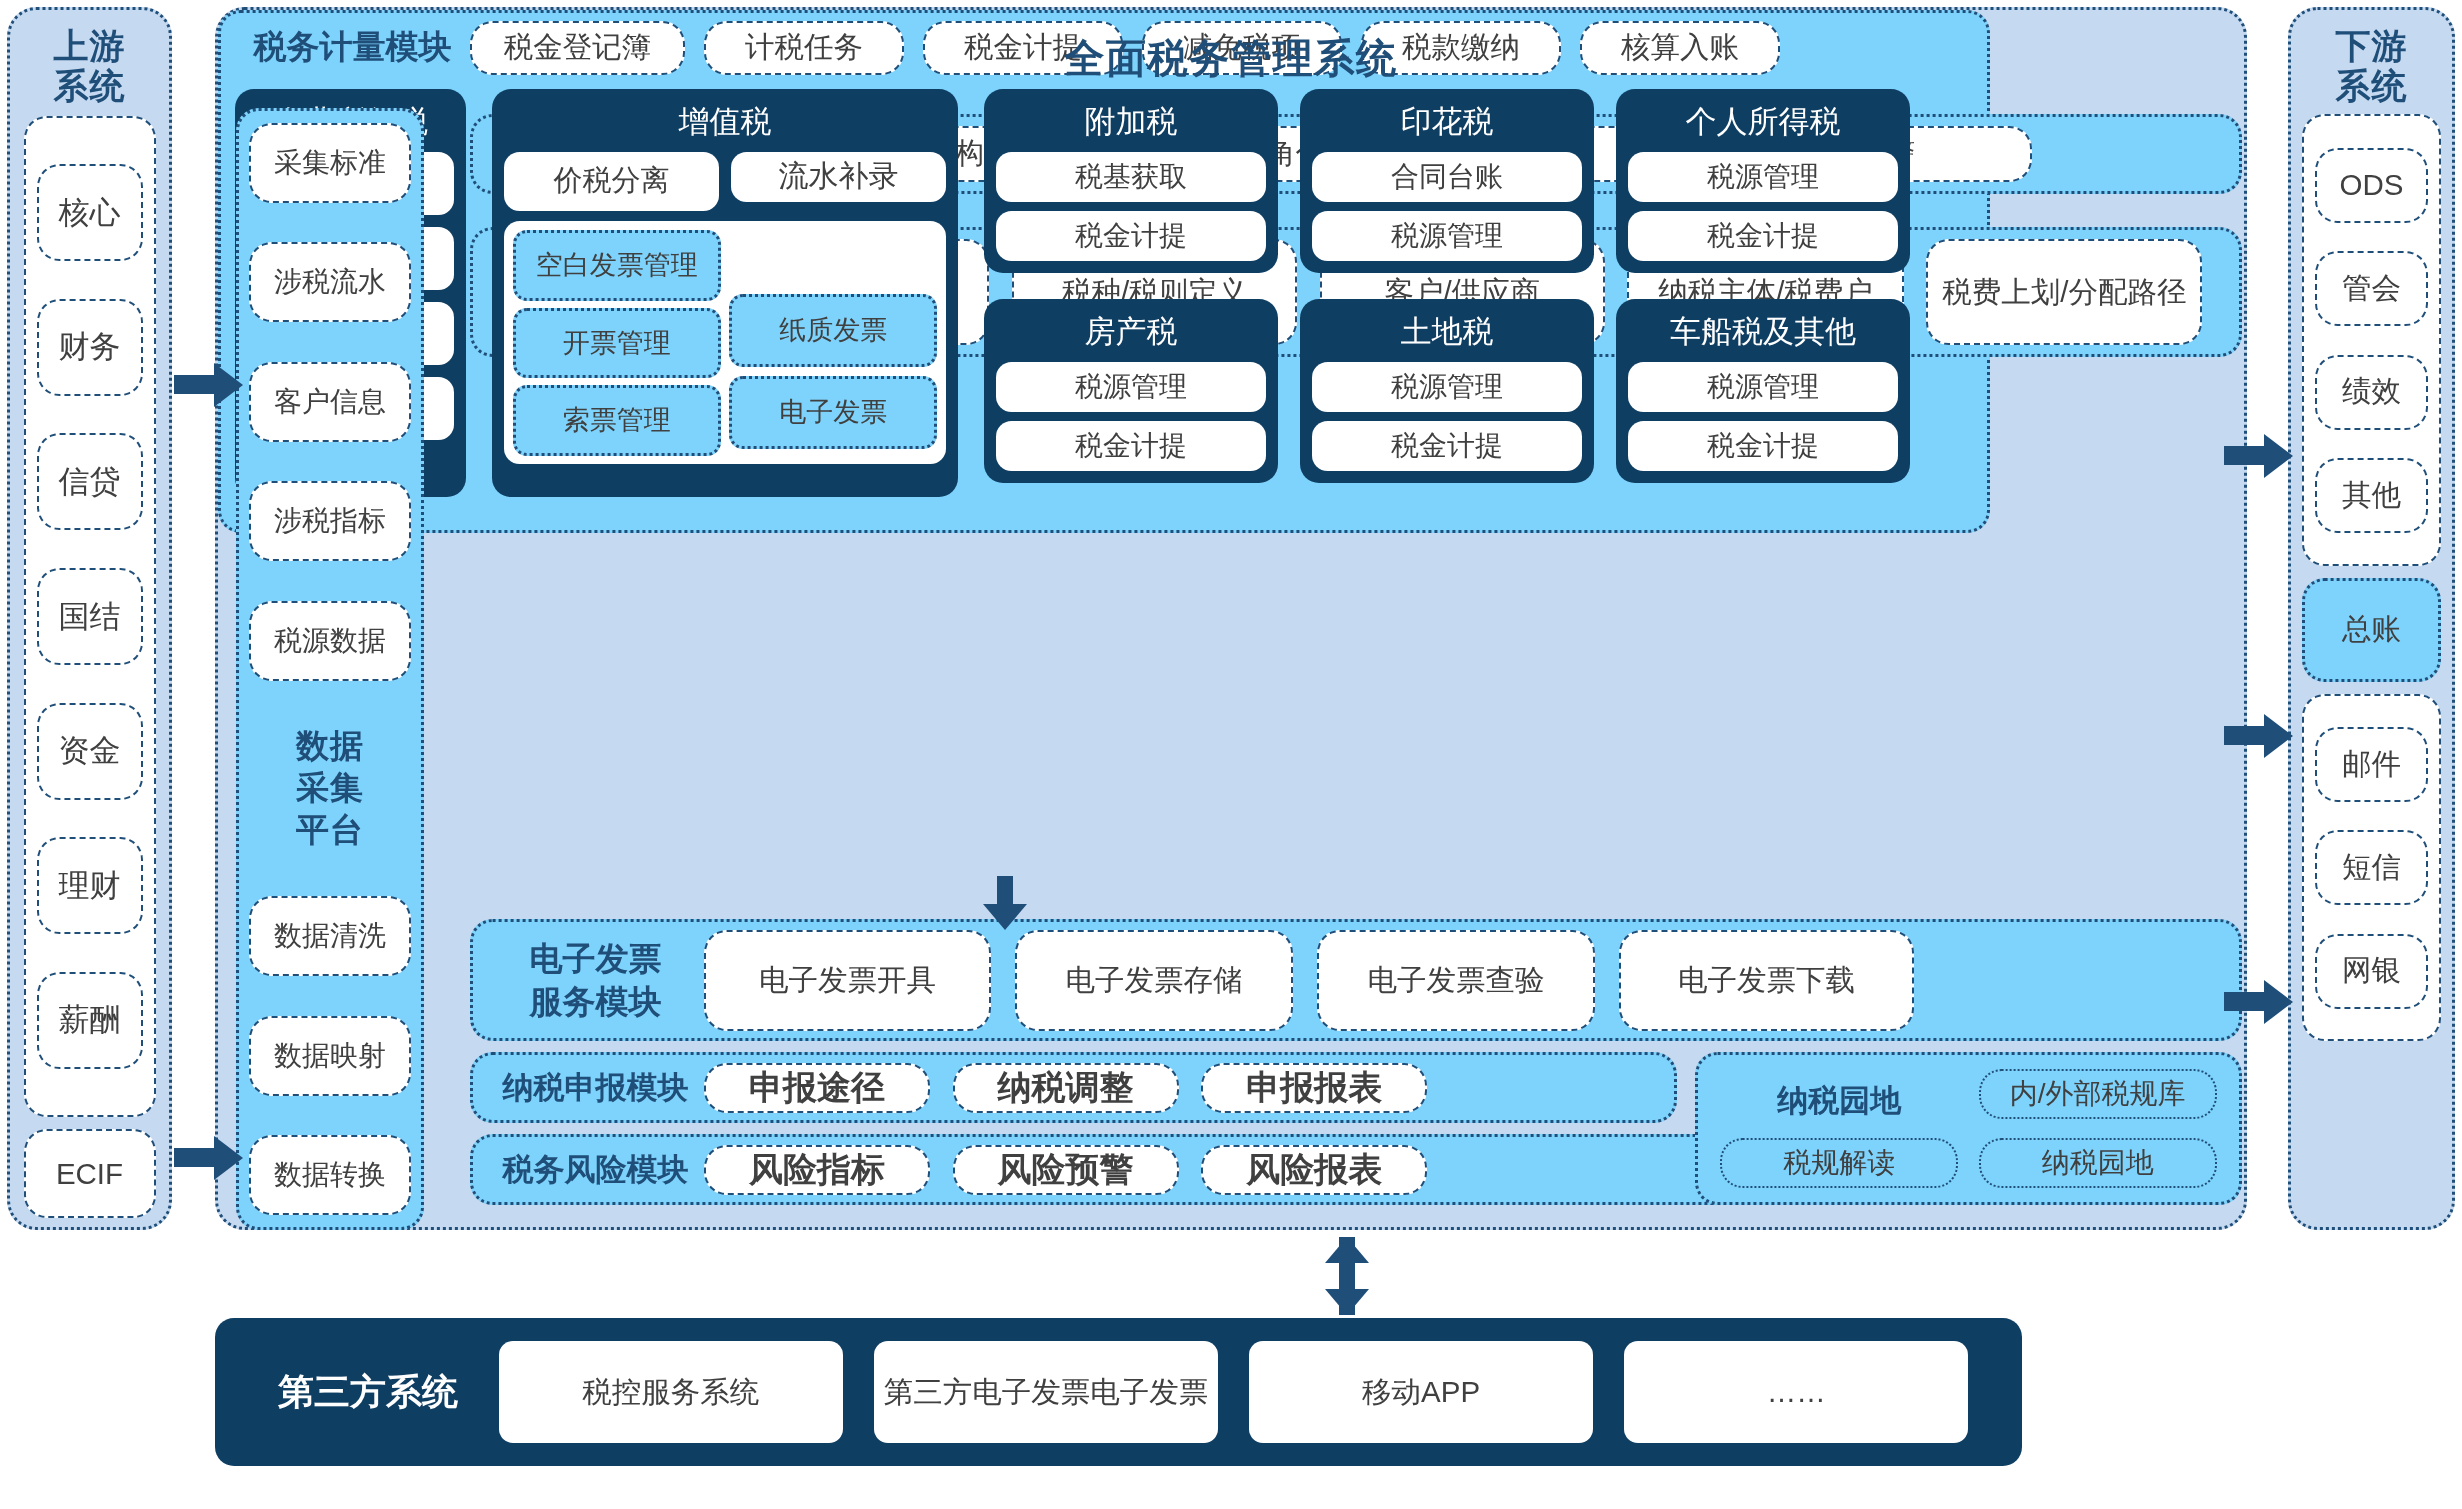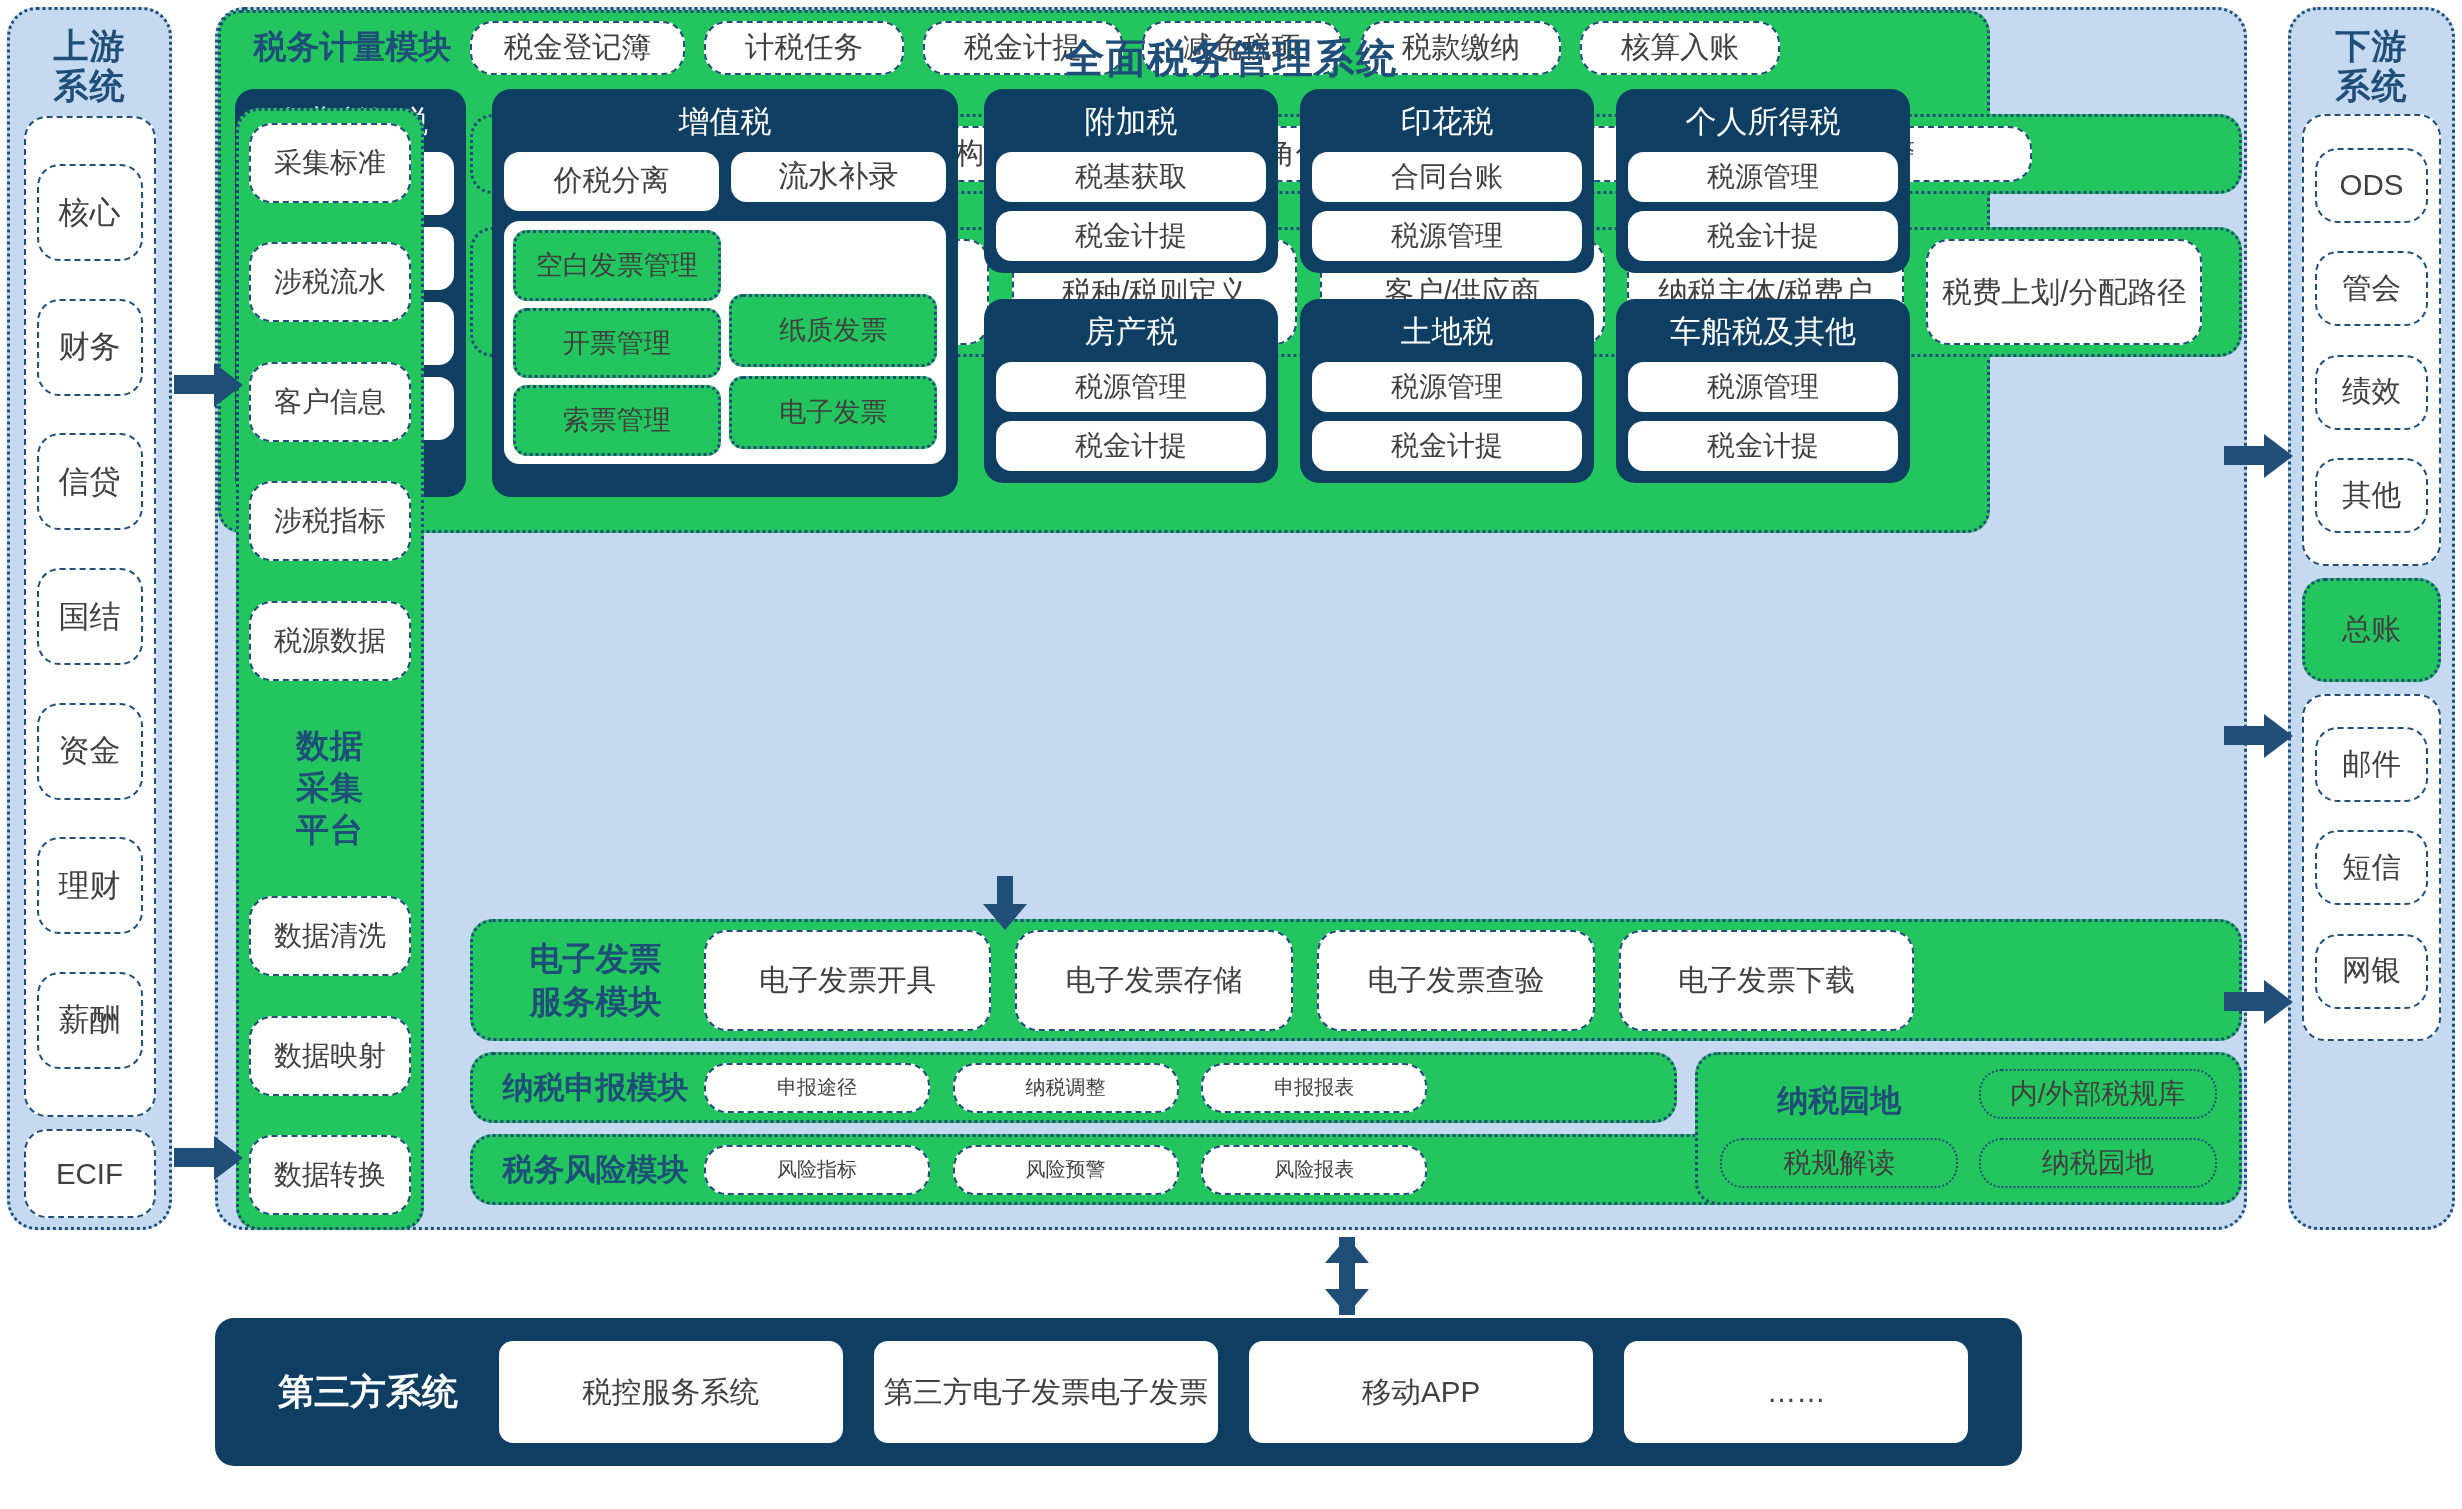--- a/index.html
+++ b/index.html
@@ -2,21 +2,21 @@
 <html style="font-size:14px"><head>
 <meta charset="utf-8">
 <style>
   * { box-sizing: border-box; margin:0; padding:0; }
   html,body{ width:2462px; height:1510px; background:#ffffff;
     font-family:"Liberation Sans","DejaVu Sans",sans-serif; }
   #root{ position:relative; width:2462px; height:1510px; }
 
   
   .dashbox{ border:2.6px dashed #1f4e79; border-radius:22.6px; background:#fff; }
-  .dotbox{ border:3.5px dotted #1f4e79; border-radius:22.6px; background:#22c55e; }
+  .dotbox{ border:3.5px dotted #1f4e79; border-radius:22.6px; background:#7dd3fc; }
   .lightpanel{ background:#c5d9f1; border:3.5px dotted #1f4e79; border-radius:29.5px; }
   .blue-title{ color:#1f4e79; font-weight:bold; letter-spacing:0.9px; }
   .grey-txt{ color:#404040; }
   .center{ display:flex; align-items:center; justify-content:center; text-align:center; }
 
   
   #upstream{ position:absolute; left:7px; top:7px; width:165px; height:1223px;
              display:flex; flex-direction:column; align-items:center; padding:8.7px 0; }
   #upstream .col-title{ font-size:35px; line-height:40px; margin:7px 0 10px; text-align:center; }
   #up-group{ width:132px; flex:1; display:flex; flex-direction:column;
@@ -66,21 +66,21 @@
 
   
   #row4{ left:252px; top:909px; width:1772px; height:122px; }
   #row4 .modlabel{ width:217px; font-size:33px; line-height:43px; }
   #row4 .cell{ height:101px; font-size:29.5px; margin-right:24px; line-height:40px; }
 
   
   #row5{ left:252px; top:1042px; width:1207px; height:71px; }
   #row6{ left:252px; top:1124px; width:1437px; height:71px; }
   #row5 .modlabel,#row6 .modlabel{ width:217px; font-size:31px; }
-  #row5 .cell,#row6 .cell{ height:50px; font-size:20px; margin-right:22.6px; }
+  #row5 .cell,#row6 .cell{ height:50px; font-size:34px; margin-right:22.6px;font-weight:bold; }
 
   #garden{ position:absolute; left:1477px; top:1042px; width:547px; height:153px;
            display:flex; flex-wrap:wrap; align-content:center; padding:5.2px 12px; }
   #garden .gtitle{ width:50%; font-size:31px; color:#1f4e79; font-weight:bold;
                    text-align:center; line-height:69px; }
   #garden .cell{ width:46%; height:50px; font-size:28px; margin:3.5px 2%; }
 
   
   #downstream{ position:absolute; left:2288px; top:7px; width:167px; height:1223px;
                display:flex; flex-direction:column; align-items:center; padding:8.7px 0; }

